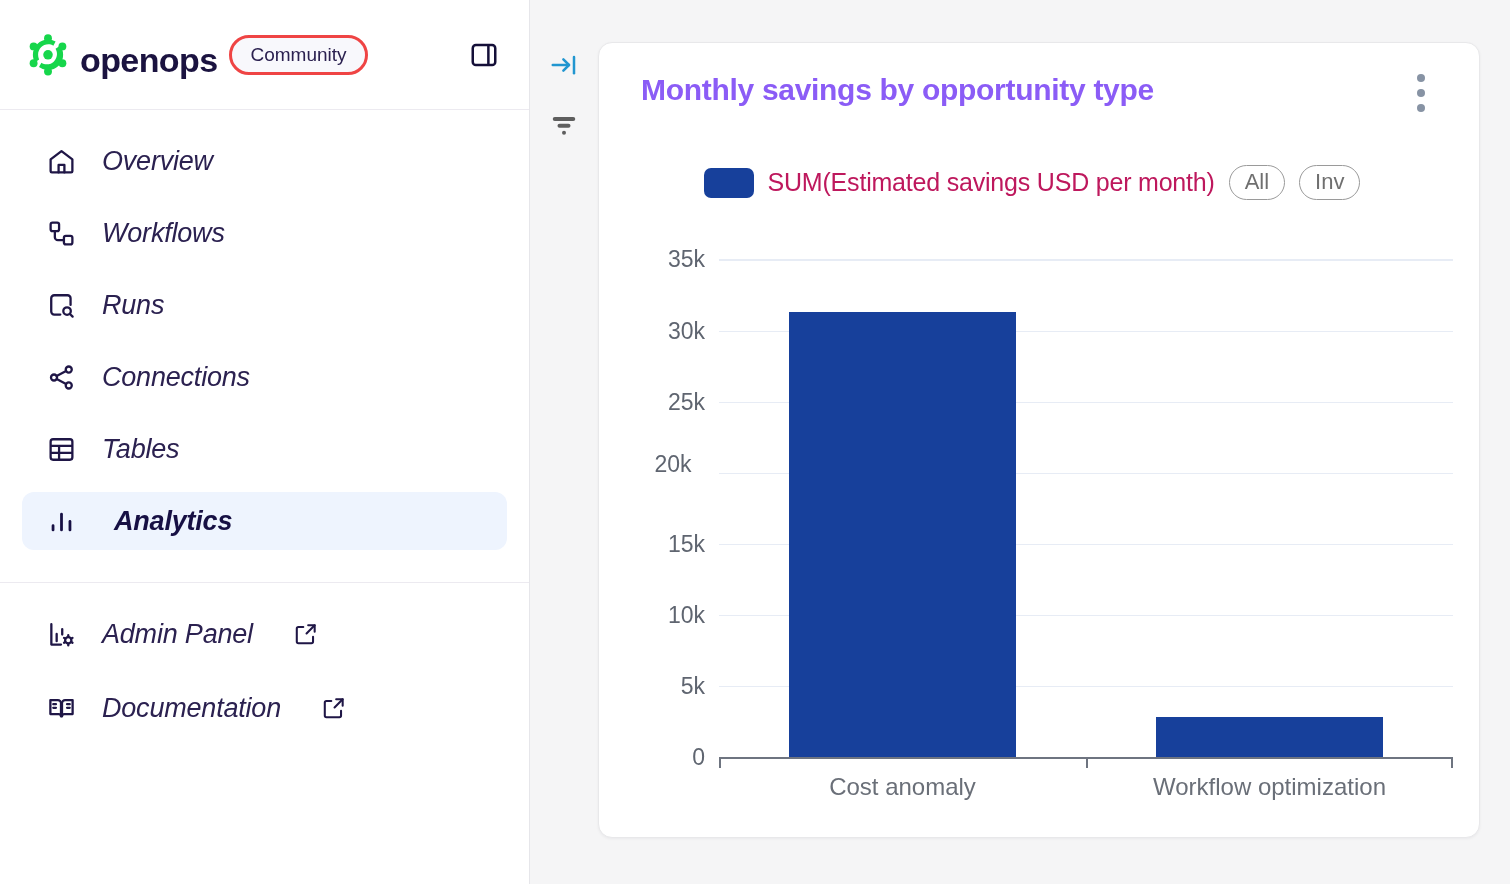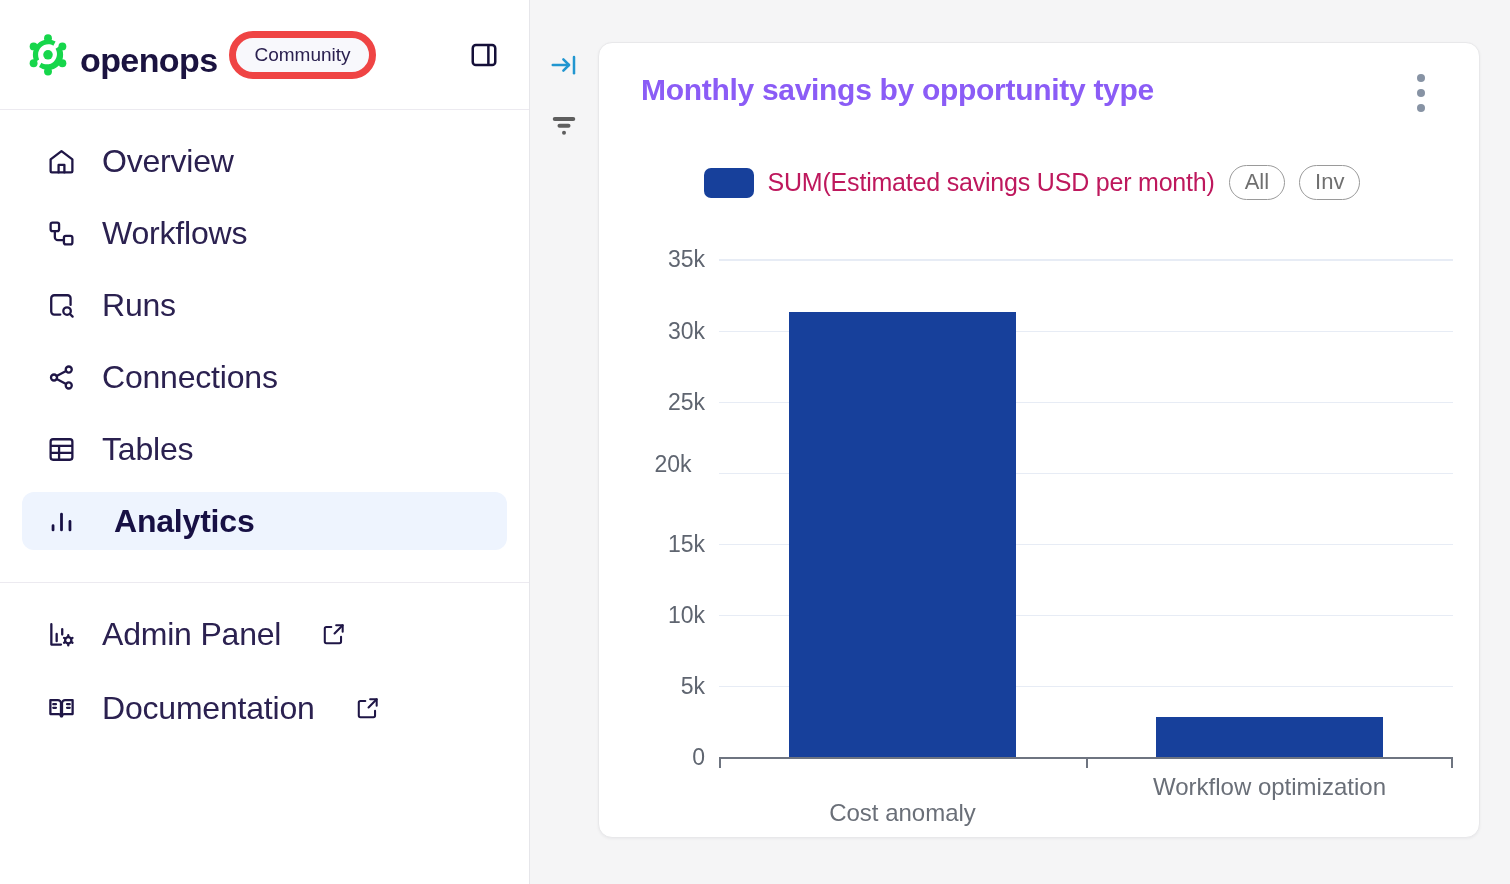--- a/index.html
+++ b/index.html
@@ -27,21 +27,21 @@
     position: relative;
   }
   .logo-wrap { display: flex; align-items: flex-end; gap: 10px; }
   .logo-mark { width: 44px; height: 44px; display:block; }
   .logo-word {
     font-size: 34px; font-weight: 700; color: #1b1340;
     letter-spacing: -0.6px; line-height: 1;
   }
   .badge-community {
     margin-left: 12px;
-    border: 7px solid #ef4444;
+    border: 3px solid #ef4444;
     background: #f8f8fc;
     border-radius: 999px;
     padding: 7px 18px 8px;
     font-size: 19px; color: #2b2150; line-height: 1;
   }
   .panel-toggle {
     margin-left: auto;
     width: 34px; height: 34px;
     display: flex; align-items: center; justify-content: center;
     cursor: pointer;
@@ -51,21 +51,21 @@
   .nav-item {
     display: flex; align-items: center;
     gap: 26px;
     height: 58px;
     padding: 0 24px;
     border-radius: 12px;
     color: #2b2150;
     cursor: pointer;
     margin-bottom: 14px;
   }
-  .nav-item .nav-label { font-size: 32px; letter-spacing: -0.2px; }
+  .nav-item .nav-label { font-size: 27px; letter-spacing: -0.2px; font-style: italic; }
   .nav-item.active { background: #eef4fe; }
   .nav-item.active .nav-label { font-weight: 700; color: #171044; margin-left: 12px; }
   .nav-icon { width: 30px; height: 30px; display:flex; align-items:center; justify-content:center; flex: 0 0 30px; }
   .nav-ext { margin-left: 14px; display: flex; align-items: center; }
 
   .sb-divider { height: 1px; background: #eceaf0; margin: 18px 0 22px 0; }
   .sb-foot { padding: 0 22px; }
   .sb-foot .nav-item { margin-bottom: 16px; }
 
   
@@ -359,20 +359,20 @@
             <div class="ylabel-cell" style="top: 168.628px;">25k</div>
             <div class="gridline" style="top: 97.5537px;"></div>
             <div class="ylabel-cell" style="top: 97.5537px;">30k</div>
             <div class="gridline" style="top: 26.4793px;"></div>
             <div class="ylabel-cell" style="top: 26.4793px;">35k</div>
             <div class="axis-x" style="top: 524px;"></div>
             <div class="axis-tick" style="left: 78px; top: 524px;"></div>
             <div class="axis-tick" style="left: 445px; top: 524px;"></div>
             <div class="axis-tick" style="left: 810px; top: 524px;"></div>
             <div class="bar" title="Cost anomaly: 31300" style="left: 147.73px; width: 227.54px; top: 79.0744px; height: 444.926px; background: rgb(23, 64, 155);"></div>
-            <div class="xcat" style="left: 78px; width: 367px; top: 540px; margin-top: 26px;">Cost anomaly</div>
+            <div class="xcat" style="left: 78px; width: 367px; top: 540px;">Cost anomaly</div>
             <div class="bar" title="Workflow optimization: 2800" style="left: 514.73px; width: 227.54px; top: 484.198px; height: 39.8017px; background: rgb(23, 64, 155);"></div>
             <div class="xcat" style="left: 445px; width: 367px; top: 540px;">Workflow optimization</div>
           </div>
       </div>
     </div>
   </section>
 </div>
 
 </body></html>

